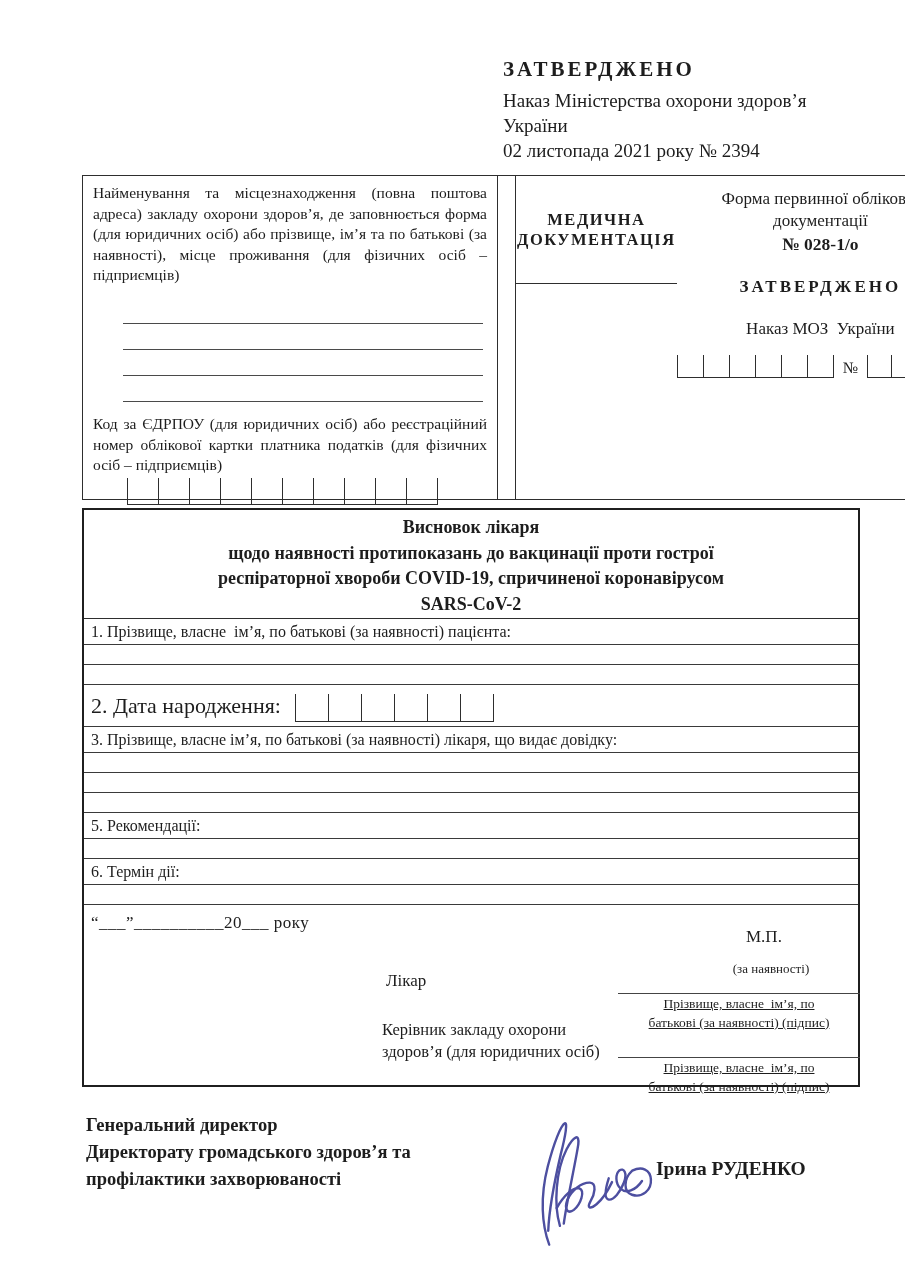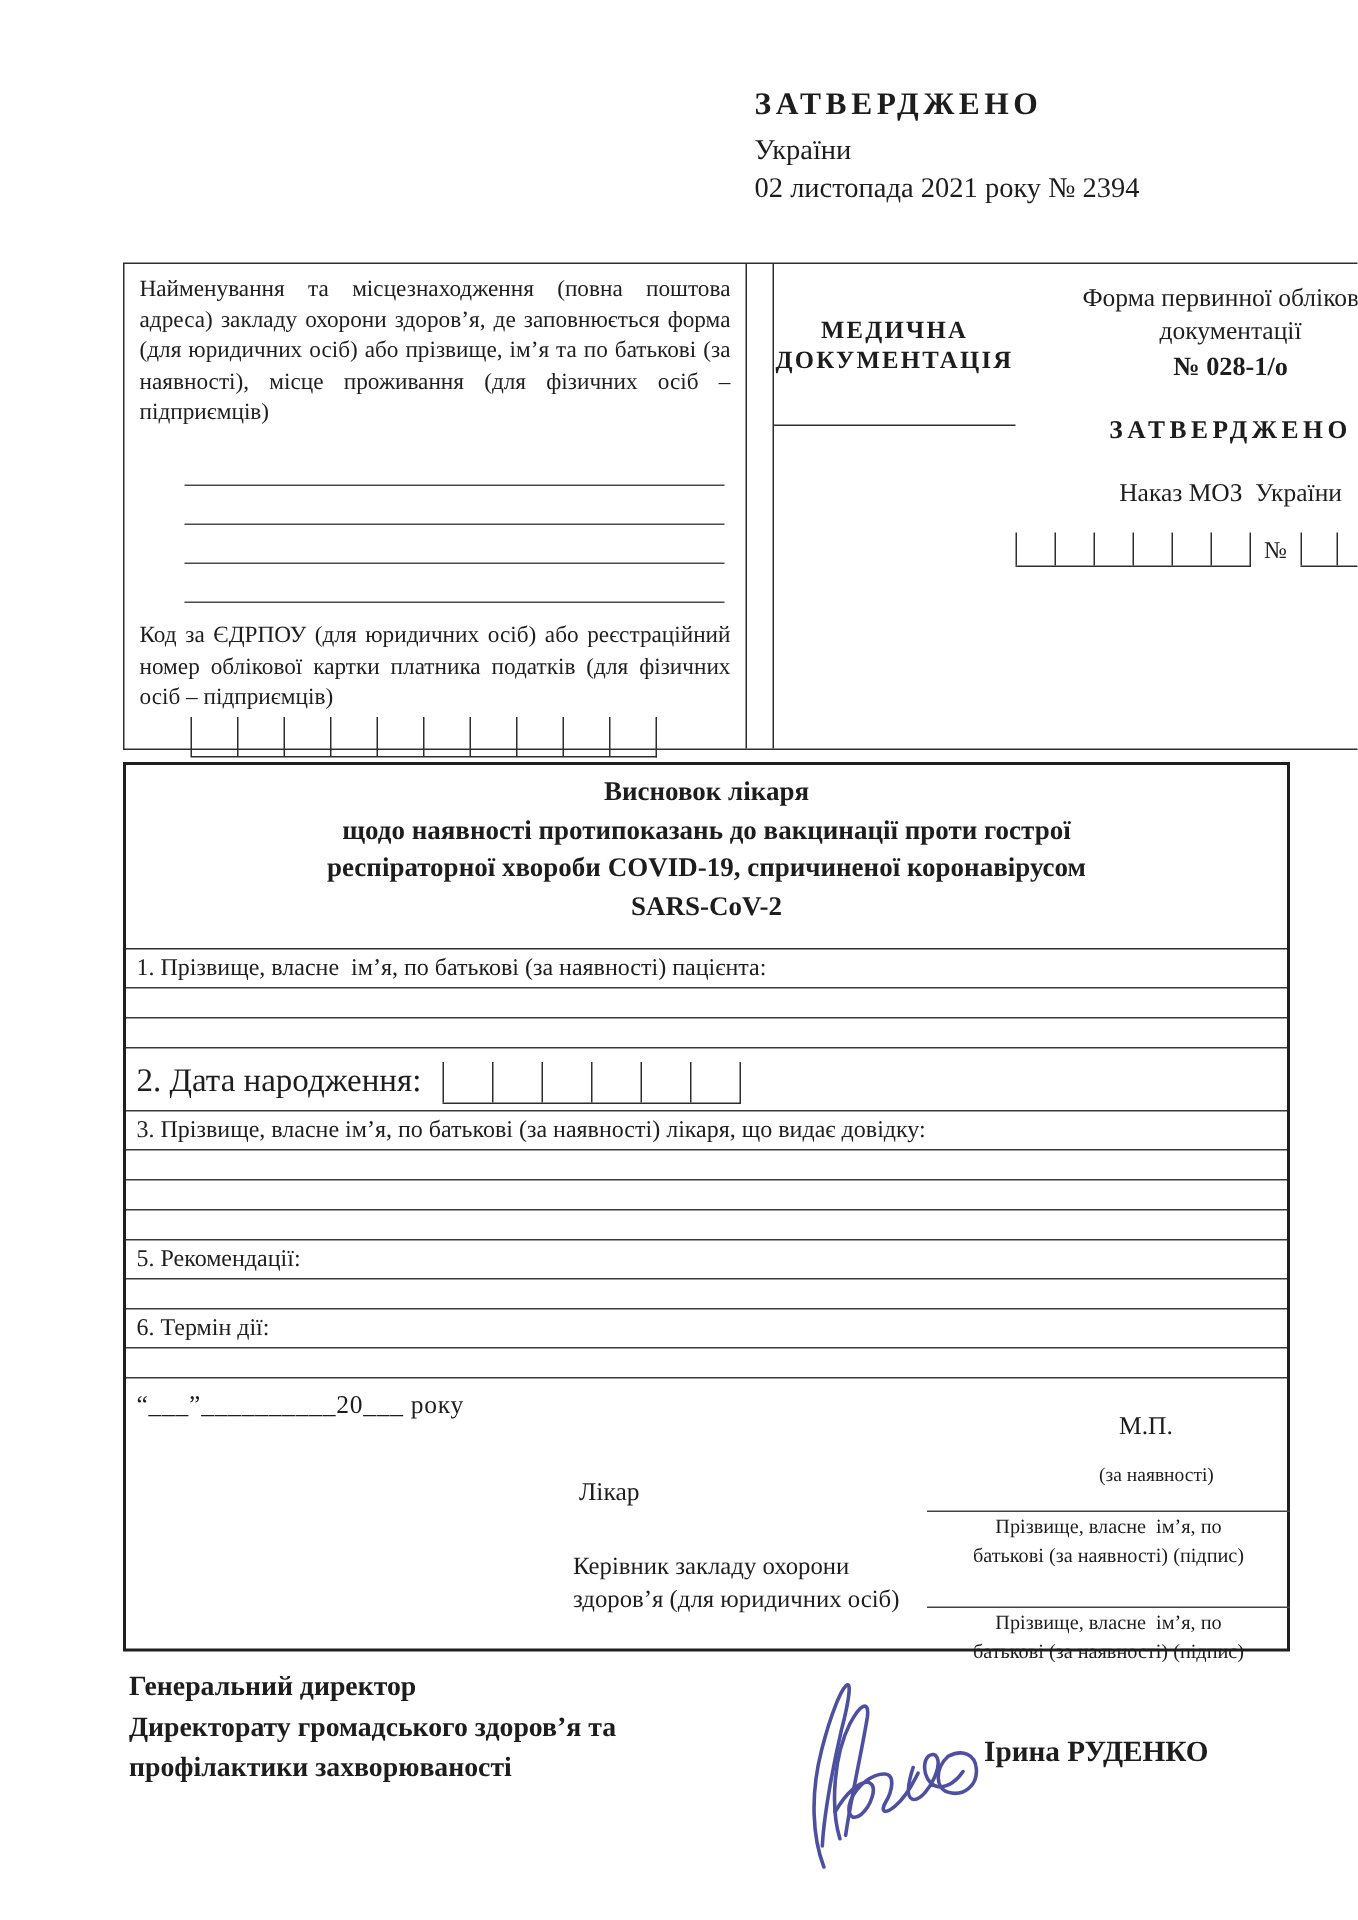--- a/index.html
+++ b/index.html
@@ -53,47 +53,48 @@
   .hdr-date-comb span{width:25px;height:22px;}
   .hdr-num-comb span{width:23px;height:22px;}
 
   
   .main-table{
     position:absolute;left:82px;top:508px;width:778px;
     border:2.2px solid #1f1f1f;box-sizing:border-box;background:#fff;
   }
   .title-cell{
     border-bottom:1.5px solid #2e2e2e;text-align:center;
-    font-weight:bold;font-size:18px;line-height:1.42;padding:5px 6px 15px 6px;
+    font-weight:bold;font-size:18px;line-height:1.42;padding:5px 6px 1px 6px;
   }
   .label-row{height:25px;line-height:25px;font-size:16px;padding-left:7px;border-bottom:1.2px solid #3a3a3a;}
   .row-blank{height:19px;border-bottom:1.2px solid #3a3a3a;}
   .dob-row{height:42px;display:flex;align-items:center;font-size:22px;padding-left:7px;border-bottom:1.2px solid #3a3a3a;box-sizing:border-box;}
   .dob-row .comb{margin-left:14px;margin-top:4px;}
   .bottom-section{position:relative;height:180px;font-size:17px;}
   .date-line{position:absolute;left:7px;top:8px;letter-spacing:.5px;}
   .mp{position:absolute;left:662px;top:22px;}
   .mp-note{position:absolute;left:622px;top:56px;width:130px;text-align:center;font-size:13px;}
   .doctor-label{position:absolute;left:302px;top:66px;}
   .head-label{position:absolute;left:298px;top:114px;font-size:16.5px;line-height:1.3;}
-  .sig-block{position:absolute;width:242px;border-top:1.2px solid #444;text-align:center;}
+  .sig-block{position:absolute;width:242px;border-top:1.2px solid #444;text-align:center;text-decoration:underline;}
   .sig-block .cap{font-size:13.5px;line-height:1.25;margin-top:2px;}
   .sig1{left:534px;top:88px;}
   .sig2{left:534px;top:152px;}
 
   
   .footer-title{position:absolute;left:86px;top:1112px;font-weight:bold;font-size:18.5px;line-height:1.45;}
   .footer-name{position:absolute;left:656px;top:1158px;font-weight:bold;font-size:19.5px;}
   .signature{position:absolute;left:505px;top:1118px;width:160px;height:130px;transform:rotate(-4deg);}
 </style>
 </head>
 <body>
 
 <div class="approval">
   <div class="appr-title">ЗАТВЕРДЖЕНО</div>
+  <div class="appr-line">Наказ Міністерства охорони здоров’я</div>
   <div class="appr-line">України</div>
   <div class="appr-line">02 листопада 2021 року № 2394</div>
 </div>
 
 <div class="hdr-table">
   <div class="hdr-left">
     <div class="lead">Найменування та місцезнаходження (повна поштова адреса) закладу охорони здоров’я, де заповнюється форма (для юридичних осіб) або прізвище, ім’я та по батькові (за наявності), місце проживання (для фізичних осіб – підприємців)</div>
     <div class="blank-lines">
       <div class="blank-line"></div>
       <div class="blank-line"></div>

